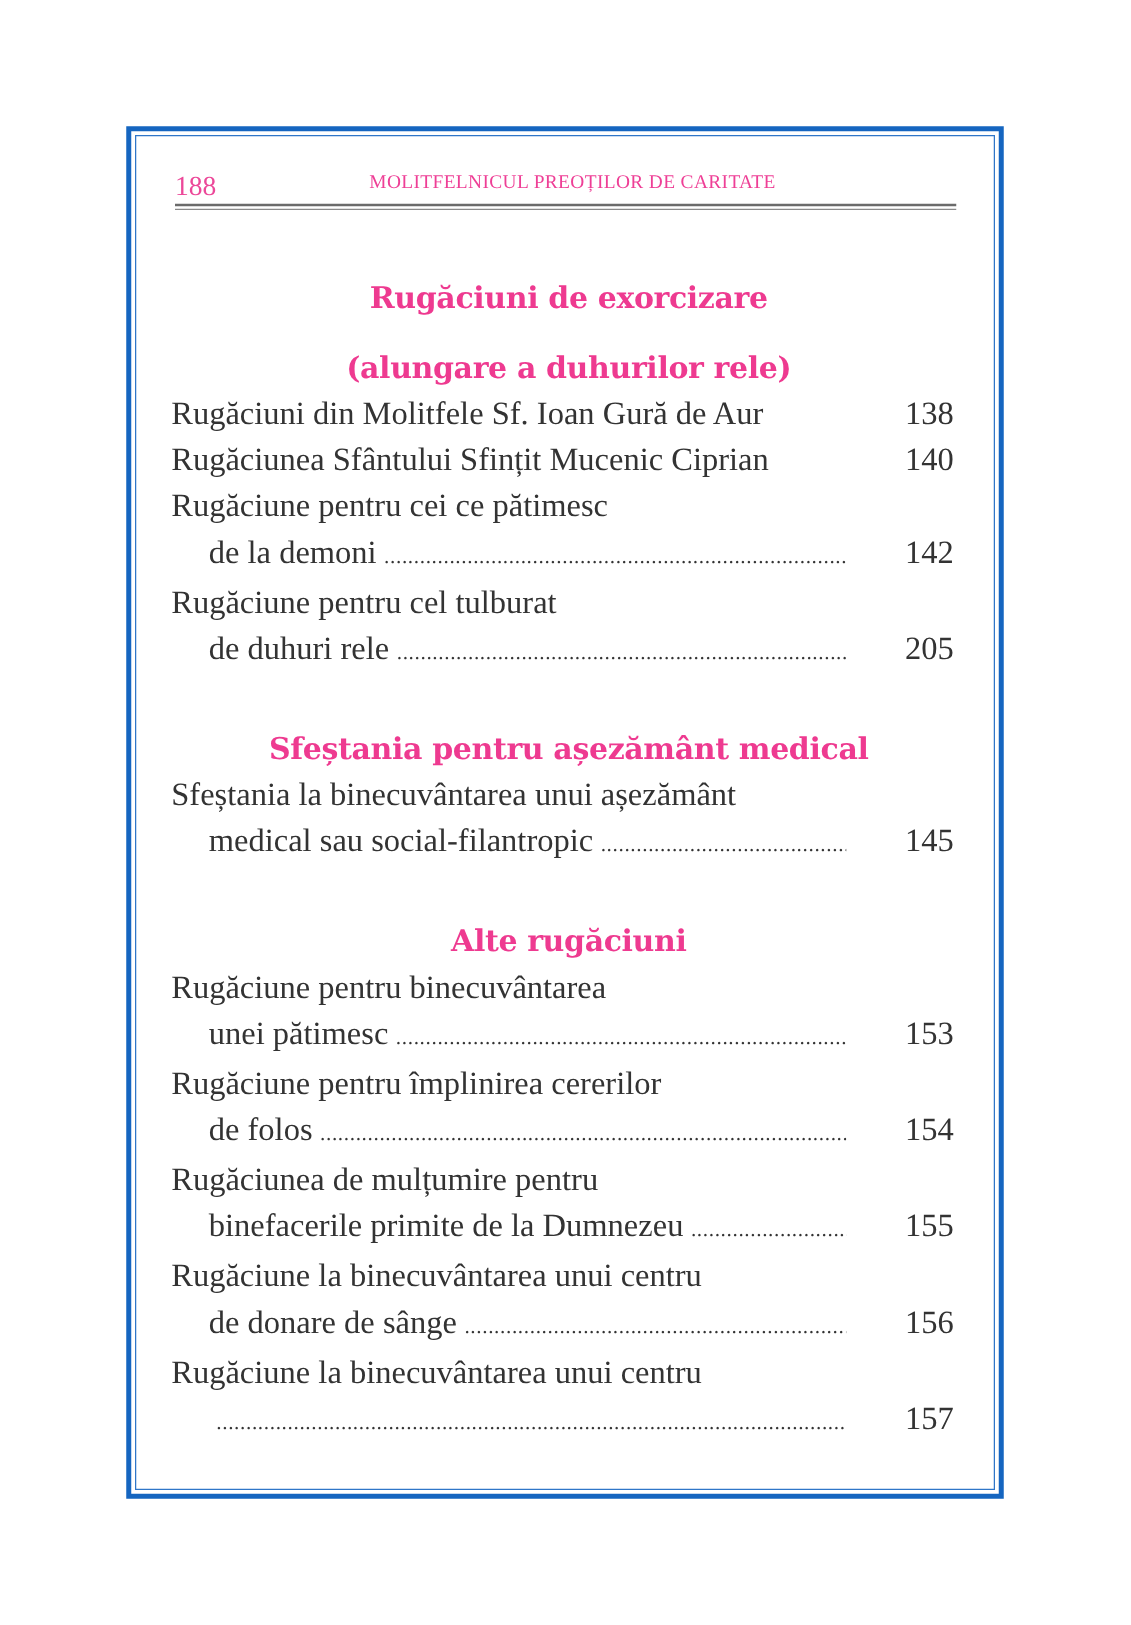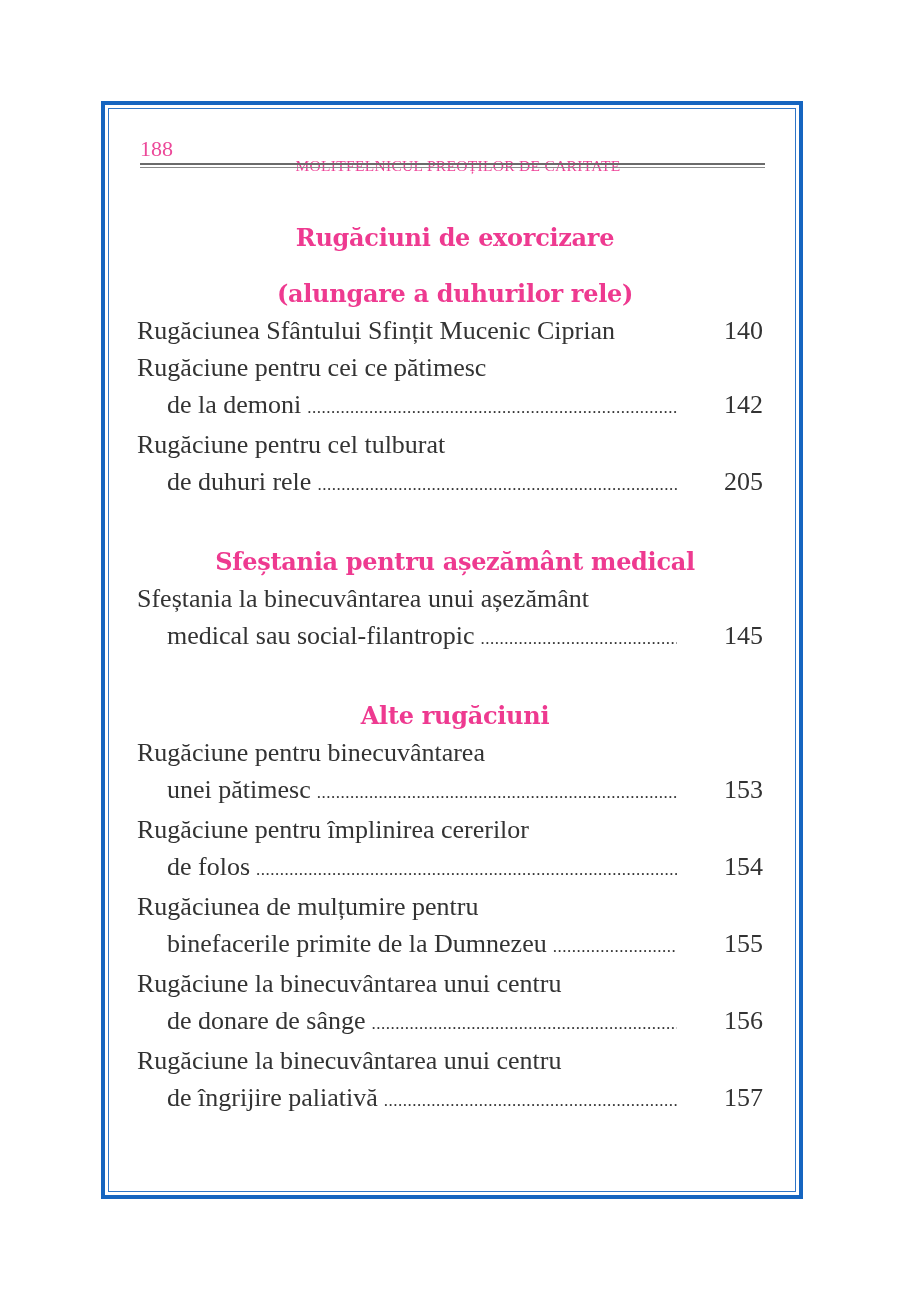--- a/index.html
+++ b/index.html
@@ -14,21 +14,20 @@
     border: 1px solid #2f76c8;
   }
   .page-number {
     position: absolute; left: 140px; top: 136px; font-size: 22px; color: #ec4899;
     font-family: "Liberation Serif", serif;
   }
   .running-title {
     position: absolute; left: 228px; top: 137px; width: 460px; text-align: center;
     font-size: 15.5px; color: #ee3f96; letter-spacing: 0.3px;
     font-family: "Liberation Serif", serif;
-    margin-top: 20px;
   }
   .rule { position: absolute; left: 140px; width: 625px; background: #6b6b6b; }
   .rule.thick { top: 163px; height: 2px; }
   .rule.thin { top: 167px; height: 1px; background: #8a8a8a; }
 
   .content { position: absolute; left: 137px; top: 200px; width: 626px; }
   .section-heading {
     text-align: center; color: #ee3a90; font-weight: bold; font-size: 24px;
     line-height: 37px; font-family: "DejaVu Serif", serif; letter-spacing: -0.3px;
     padding-left: 10px;
@@ -58,20 +57,27 @@
 <div class="running-title">MOLITFELNICUL PREOȚILOR DE CARITATE</div>
 <div class="rule thick"></div>
 <div class="rule thin"></div>
 
 <div class="content">
 
   <div class="section">
     <div class="section-heading">Rugăciuni de exorcizare</div>
     <div class="section-heading">(alungare a duhurilor rele)</div>
 
+    <div class="entry">
+      <div class="entry-row">
+        <span class="entry-text">Rugăciuni din Molitfele Sf. Ioan Gură de Aur</span>
+        <span class="spacer"></span>
+        <span class="page">138</span>
+      </div>
+    </div>
     <div class="entry">
       <div class="entry-row">
         <span class="entry-text">Rugăciunea Sfântului Sfințit Mucenic Ciprian</span>
         <span class="spacer"></span>
         <span class="page">140</span>
       </div>
     </div>
     <div class="entry">
       <div class="entry-row">
         <span class="entry-text">Rugăciune pentru cei ce pătimesc</span>
@@ -163,21 +169,20 @@
             <span class="leader">......................................................................................................................................</span>
           </span>
         <span class="page">156</span>
       </div>
     </div>
     <div class="entry">
       <div class="entry-row">
         <span class="entry-text">Rugăciune la binecuvântarea unui centru</span>
       </div>
       <div class="entry-row entry-cont">
-        <span class="entry-text">de îngrijire paliativă</span>
         <span class="leader-wrap">
             <span class="leader">......................................................................................................................................</span>
           </span>
         <span class="page">157</span>
       </div>
     </div>
   </div>
 </div>
 
 </body></html>

